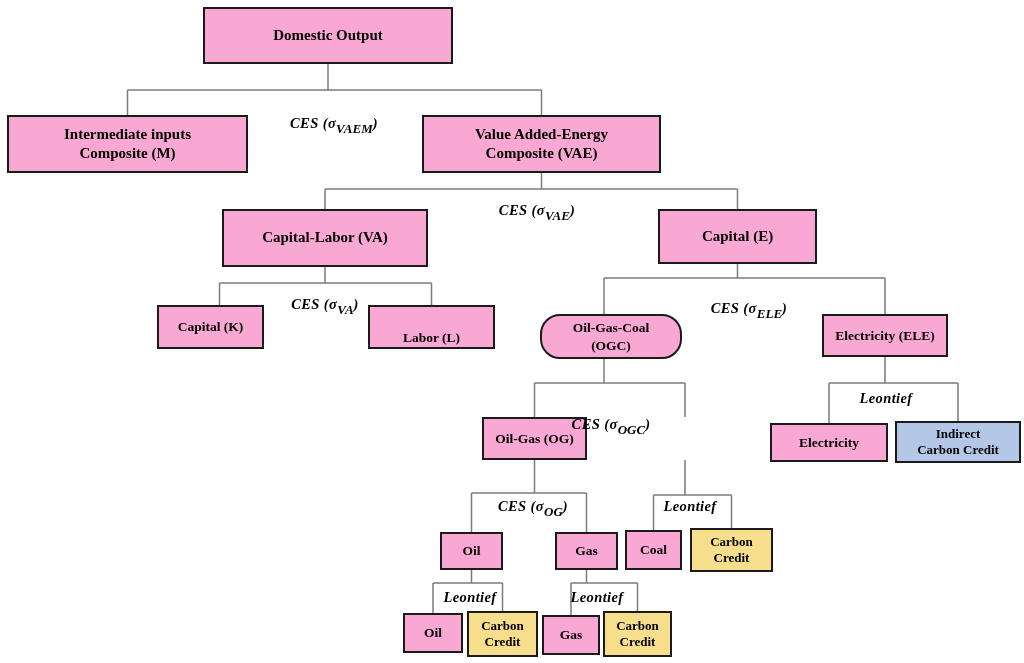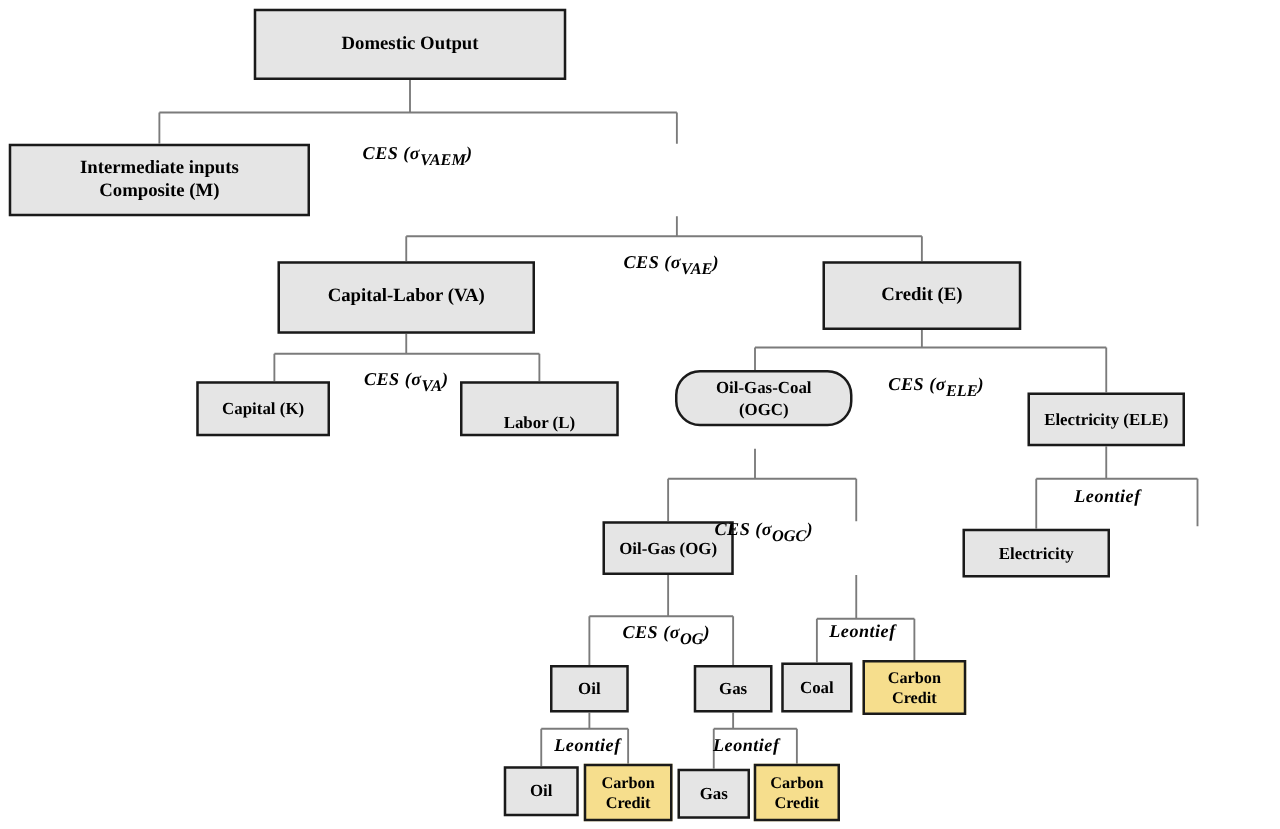--- a/index.html
+++ b/index.html
@@ -23,21 +23,21 @@
     z-index: 1;
   }
 
   .node {
     position: absolute;
     display: flex;
     flex-direction: column;
     align-items: center;
     justify-content: center;
     text-align: center;
-    background: #e5e5e5;
+    background: #f9a8d4;
     border: 2px solid var(--border-color, #1a1a1a);
     color: var(--text-color, #000000);
     font-weight: bold;
     font-size: 13.5px;
     line-height: 1.3;
     z-index: 2;
     white-space: nowrap;
   }
   .node.lg { font-size: 15px; }
   .node.fill-yellow {
@@ -117,44 +117,52 @@
       <line x1="571" y1="583" x2="571" y2="615"></line>
       <line x1="637.5" y1="583" x2="637.5" y2="611"></line>
     </svg>
 <div class="node lg" style="left: 203px; top: 7px; width: 250px; height: 57px;">
       <div>Domestic Output</div>
     </div>
     <div class="node lg" style="left: 7px; top: 115px; width: 241px; height: 58px;">
       <div>Intermediate inputs</div>
       <div>Composite (M)</div>
     </div>
+    <div class="node lg" style="left: 422px; top: 115px; width: 239px; height: 58px;">
+      <div>Value Added-Energy</div>
+      <div>Composite (VAE)</div>
+    </div>
     <div class="node lg" style="left: 222px; top: 209px; width: 206px; height: 58px;">
       <div>Capital-Labor (VA)</div>
     </div>
     <div class="node lg" style="left: 658px; top: 209px; width: 159px; height: 55px;">
-      <div>Credit (E)</div>
+      <div>Capital (E)</div>
     </div>
     <div class="node" style="left: 157px; top: 305px; width: 107px; height: 44px;">
       <div>Capital (K)</div>
     </div>
     <div class="node" style="left: 368px; top: 305px; width: 127px; height: 44px; justify-content: flex-end;">
       <div>Labor (L)</div>
     </div>
-    <div class="node" style="left: 540px; top: 296px; width: 142px; height: 45px; border-radius: 20px;">
+    <div class="node" style="left: 540px; top: 314px; width: 142px; height: 45px; border-radius: 20px;">
       <div>Oil-Gas-Coal</div>
       <div>(OGC)</div>
     </div>
     <div class="node" style="left: 822px; top: 314px; width: 126px; height: 43px;">
       <div>Electricity (ELE)</div>
     </div>
     <div class="node" style="left: 482px; top: 417px; width: 105px; height: 43px;">
       <div>Oil-Gas (OG)</div>
     </div>
     <div class="node" style="left: 770px; top: 423px; width: 118px; height: 39px;">
       <div>Electricity</div>
+    </div>
+    <div class="node fill-blue" style="left: 895px; top: 421px; width: 126px; height: 42px;">
+      <div>Indirect</div>
+      <div>Carbon Credit</div>
     </div>
     <div class="node" style="left: 440px; top: 532px; width: 63px; height: 38px;">
       <div>Oil</div>
     </div>
     <div class="node" style="left: 555px; top: 532px; width: 63px; height: 38px;">
       <div>Gas</div>
     </div>
     <div class="node" style="left: 625px; top: 530px; width: 57px; height: 40px;">
       <div>Coal</div>
     </div>

